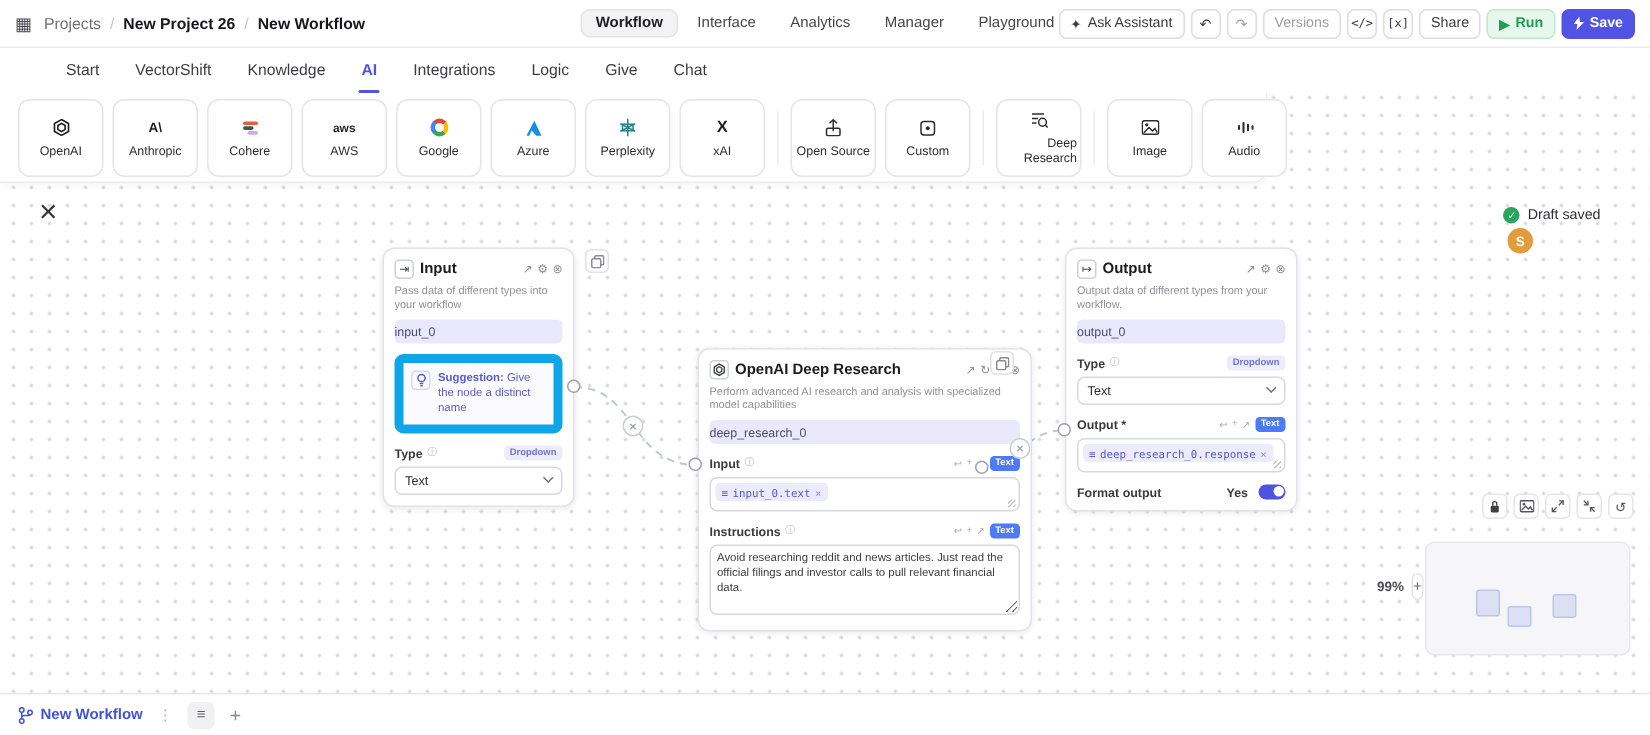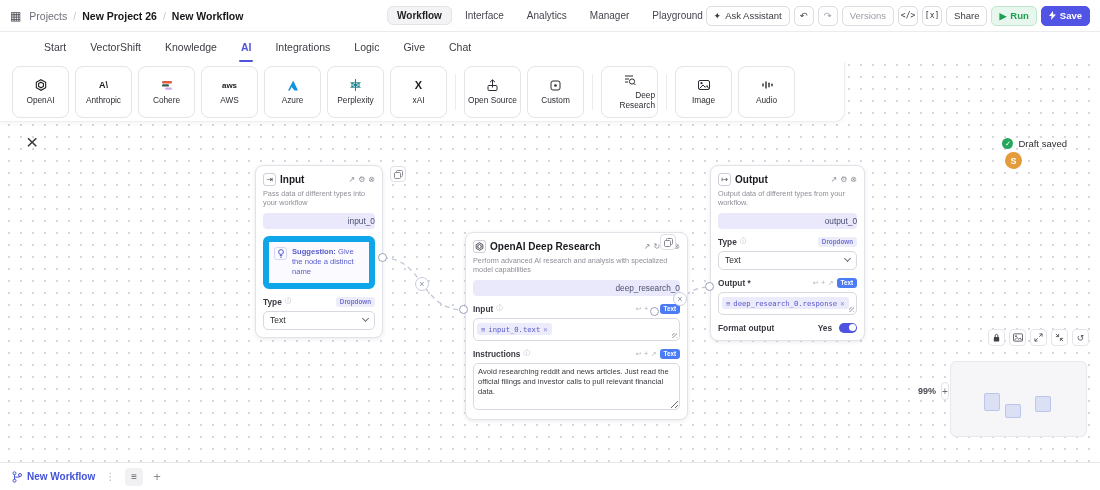--- a/index.html
+++ b/index.html
@@ -61,21 +61,21 @@
   .node{position:absolute;background:#fff;border:1px solid #e2e2e9;border-radius:8px;box-shadow:0 1px 4px rgba(25,25,50,.09);padding:7px;z-index:5}
   .node-input{left:255px;top:133px;width:128px}
   .node-dr{left:465px;top:200px;width:223px}
   .node-output{left:710px;top:133px;width:155px}
   .nhead{display:flex;align-items:center;gap:4px}
   .nbadge-icon{width:13px;height:13px;border:1px solid #cdd0dc;border-radius:3px;display:flex;align-items:center;justify-content:center;font-size:8px;color:#474752;flex:none}
   .ntitle{font-size:10px;font-weight:700;color:#1b1b20;flex:1;white-space:nowrap;overflow:hidden}
   .nacts{display:flex;gap:3px;color:#8e8e9a;font-size:8px}
   .nacts span{cursor:pointer}
   .ndesc{margin-top:3px;font-size:7.3px;color:#8f8f99;line-height:1.3}
-  .npill{margin-top:5px;background:#e9e9fb;border-radius:4px;padding:3px 0;text-align:right;font-size:8.3px;color:#4b4d71}
+  .npill{margin-top:5px;background:#e9e9fb;border-radius:4px;padding:3px 0;text-align:left;font-size:8.3px;color:#4b4d71}
   .nrow{margin-top:8px;display:flex;align-items:center;gap:3px}
   .nlabel{font-size:8.3px;color:#3a3a42;font-weight:600}
   .ninfo{font-size:6.5px;color:#b6b6c0}
   .nspacer{flex:1}
   .rowicons{display:flex;gap:3px;font-size:6.5px;color:#a8a8b2;align-items:center}
   .rowicons span{cursor:pointer}
   .badge{font-size:6.3px;font-weight:700;padding:1.5px 4px;border-radius:3px;white-space:nowrap}
   .badge-drop{background:#ededfa;color:#7074cf}
   .badge-text{background:#4b7bf5;color:#fff}
   .nselect{margin-top:4px;height:19px;border:1px solid #d8d8e0;border-radius:5px;display:flex;align-items:center;justify-content:space-between;padding:0 6px;font-size:8.5px;color:#2c2c32;background:#fff;cursor:pointer}
@@ -441,20 +441,26 @@
         </svg>
     </span>
     <span class="plabel">Cohere</span>
   </div>
   <div class="pcard">
     <span class="pico gtxt" style="font-size:8px">aws</span>
     <span class="plabel">AWS</span>
   </div>
   <div class="pcard">
     <span class="pico">
+        <span class="g-google"></span>
+      </span>
+    <span class="plabel">Google</span>
+  </div>
+  <div class="pcard">
+    <span class="pico">
       <svg width="12" height="11" viewBox="0 0 12 11">
           <polygon points="1,10.5 6.2,0.5 11,10.5 7.5,10.5 4.5,7 2.8,10.5" fill="#1490df"></polygon>
         </svg>
     </span>
     <span class="plabel">Azure</span>
   </div>
   <div class="pcard">
     <span class="pico">
       <svg width="11" height="12" viewBox="0 0 11 12">
           <g stroke="#20808d" fill="none">

